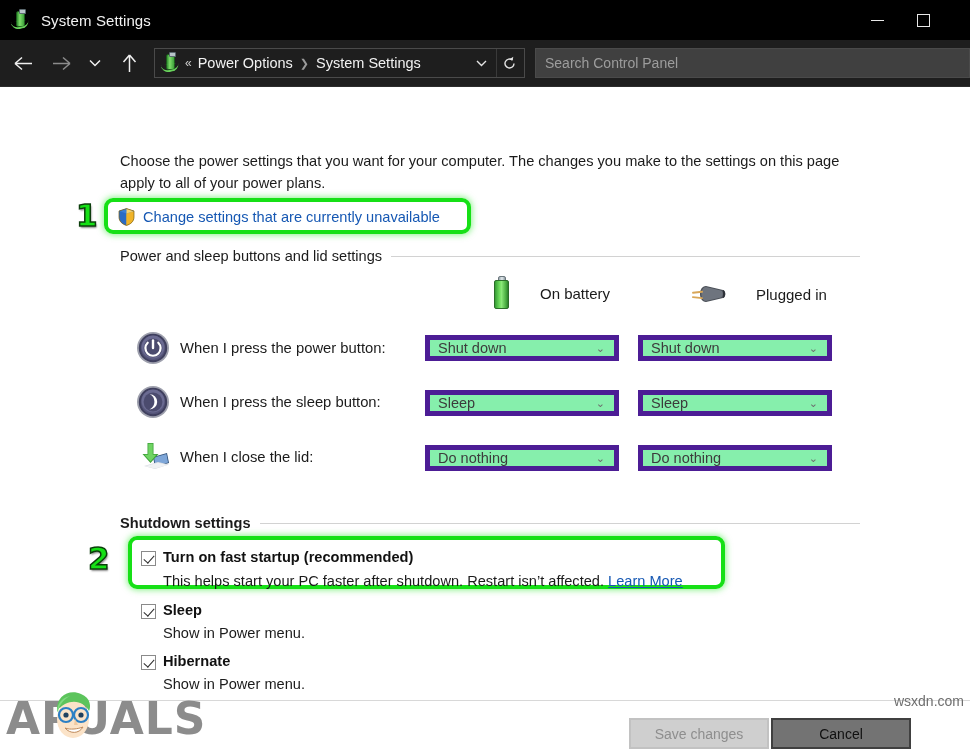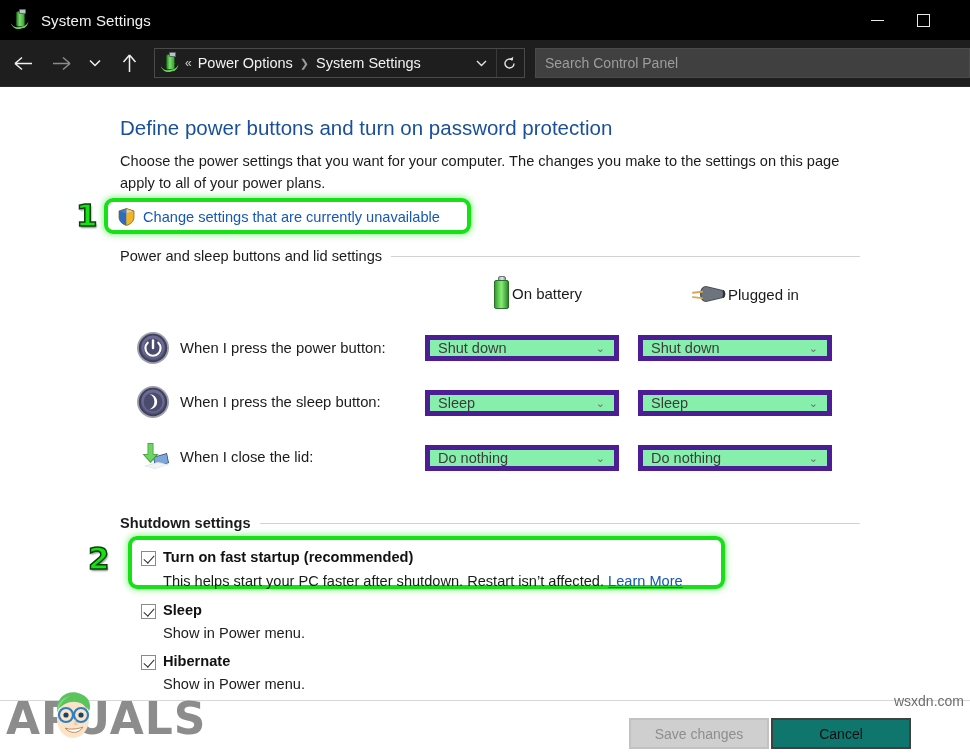--- a/index.html
+++ b/index.html
@@ -179,21 +179,21 @@
   .grouphdr .rule {
     flex: 1 1 auto; height: 1px; background: #d2d2d2; margin-left: 9px;
   }
 
   
   .colhdr {
     position: absolute;
     display: flex; align-items: center;
     font-size: 15px; color: #1b1b1b;
   }
-  .colhdr .lbl { margin-left: 0; }
+  .colhdr .lbl { margin-left: 28px; }
 
   .battery-big {
     width: 20px; height: 34px; position: relative;
   }
   .battery-big .body {
     position: absolute; left: 2px; top: 4px;
     width: 15px; height: 29px;
     background: linear-gradient(to right,#359c33 0%,#6fdc5e 35%,#8ae878 50%,#47ab3f 85%,#2d7f2c 100%);
     border: 1px solid #2b6e29; border-radius: 2px;
   }
@@ -257,21 +257,21 @@
     position: absolute; left: 0; top: 612px;
     width: 970px; height: 1px; background: #d8d8d8;
   }
   .btn {
     position: absolute; height: 31px; width: 140px;
     border: 2px solid #404040;
     display: flex; align-items: center; justify-content: center;
     font-size: 14px;
   }
   .btn.disabled { background: #cfcfcf; border-color: #c2c2c2; color: #8e8e8e; }
-  .btn.normal { background: #0f766e; color: #101010; }
+  .btn.normal { background: #737373; color: #101010; }
 
   
   .appuals {
     position: absolute; left: 6px; top: 697px;
     display: flex; align-items: center;
   }
   .appuals-text {
     font-family: "DejaVu Sans", sans-serif;
     font-weight: bold; font-size: 44px; color: #8c8c8c;
     letter-spacing: 1px; line-height: 1;
@@ -351,21 +351,20 @@
       </div>
     </div>
 
     <div class="searchbox">
       <span class="search-ph">Search Control Panel</span>
     </div>
   </div>
 
   <div class="content">
 
-    <div class="page-title">Define power buttons and turn on password protection</div>
     <div class="page-desc">Choose the power settings that you want for your computer. The changes you make to the settings on this page apply to all of your power plans.</div>
 
     <div class="uac-row">
       <span class="shield">
         <svg width="17" height="18" viewBox="0 0 17 18">
           <path d="M8.5 0.6 L16 3 V9 C16 13.4 12.6 16.3 8.5 17.4 C4.4 16.3 1 13.4 1 9 V3 Z" fill="#f0b429"></path>
           <path d="M8.5 0.6 L1 3 V9 C1 13.4 4.4 16.3 8.5 17.4 Z" fill="#2b6bc4"></path>
           <path d="M8.5 0.6 L16 3 V9 C16 13.4 12.6 16.3 8.5 17.4 Z" fill="#f0b429"></path>
           <path d="M1 3 L8.5 0.6 L16 3 L8.5 5.4 Z" fill="#3d7fd6"></path>
           <path d="M8.5 0.6 L16 3 L8.5 5.4 Z" fill="#fbd36b"></path>

